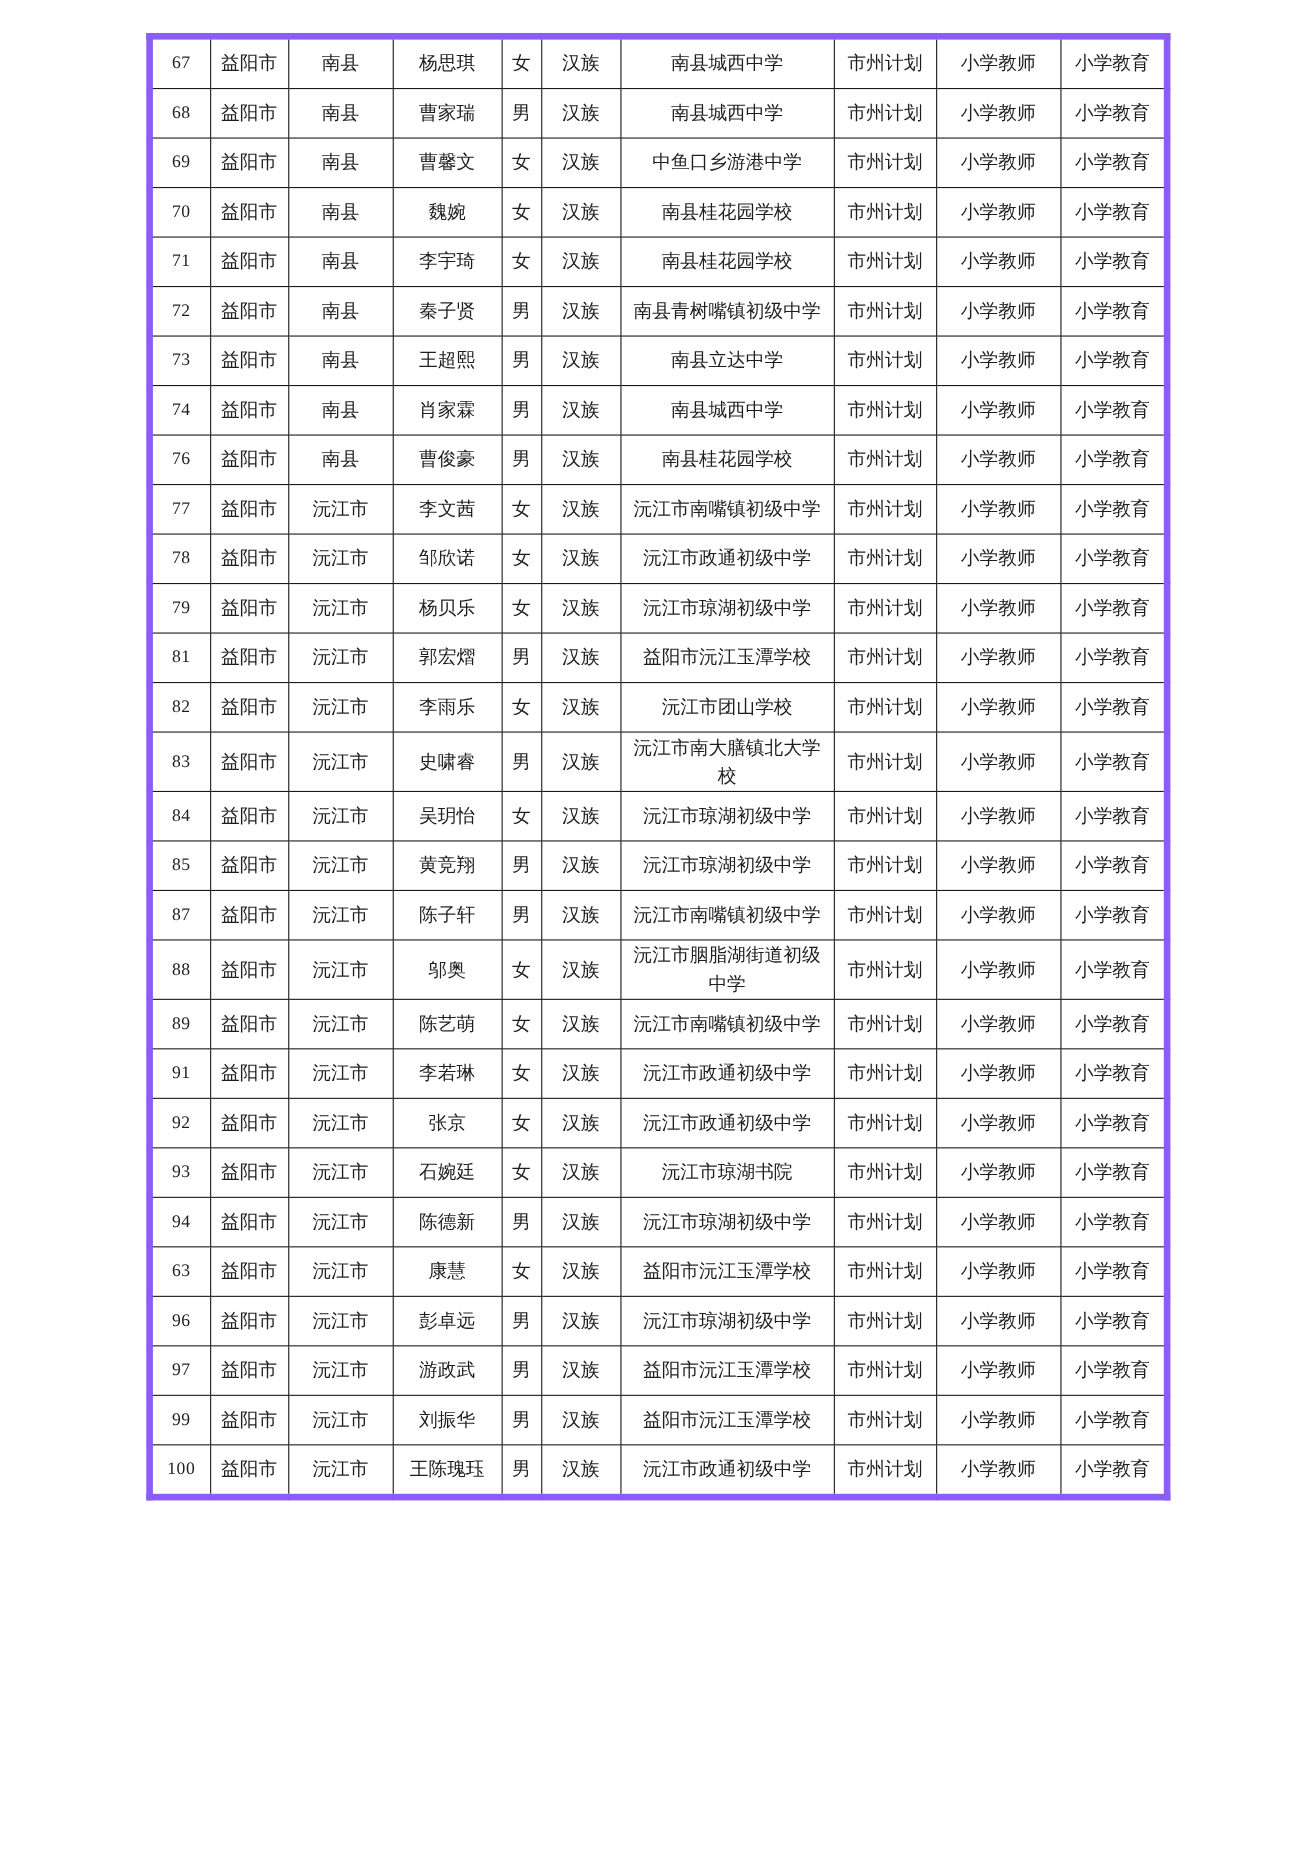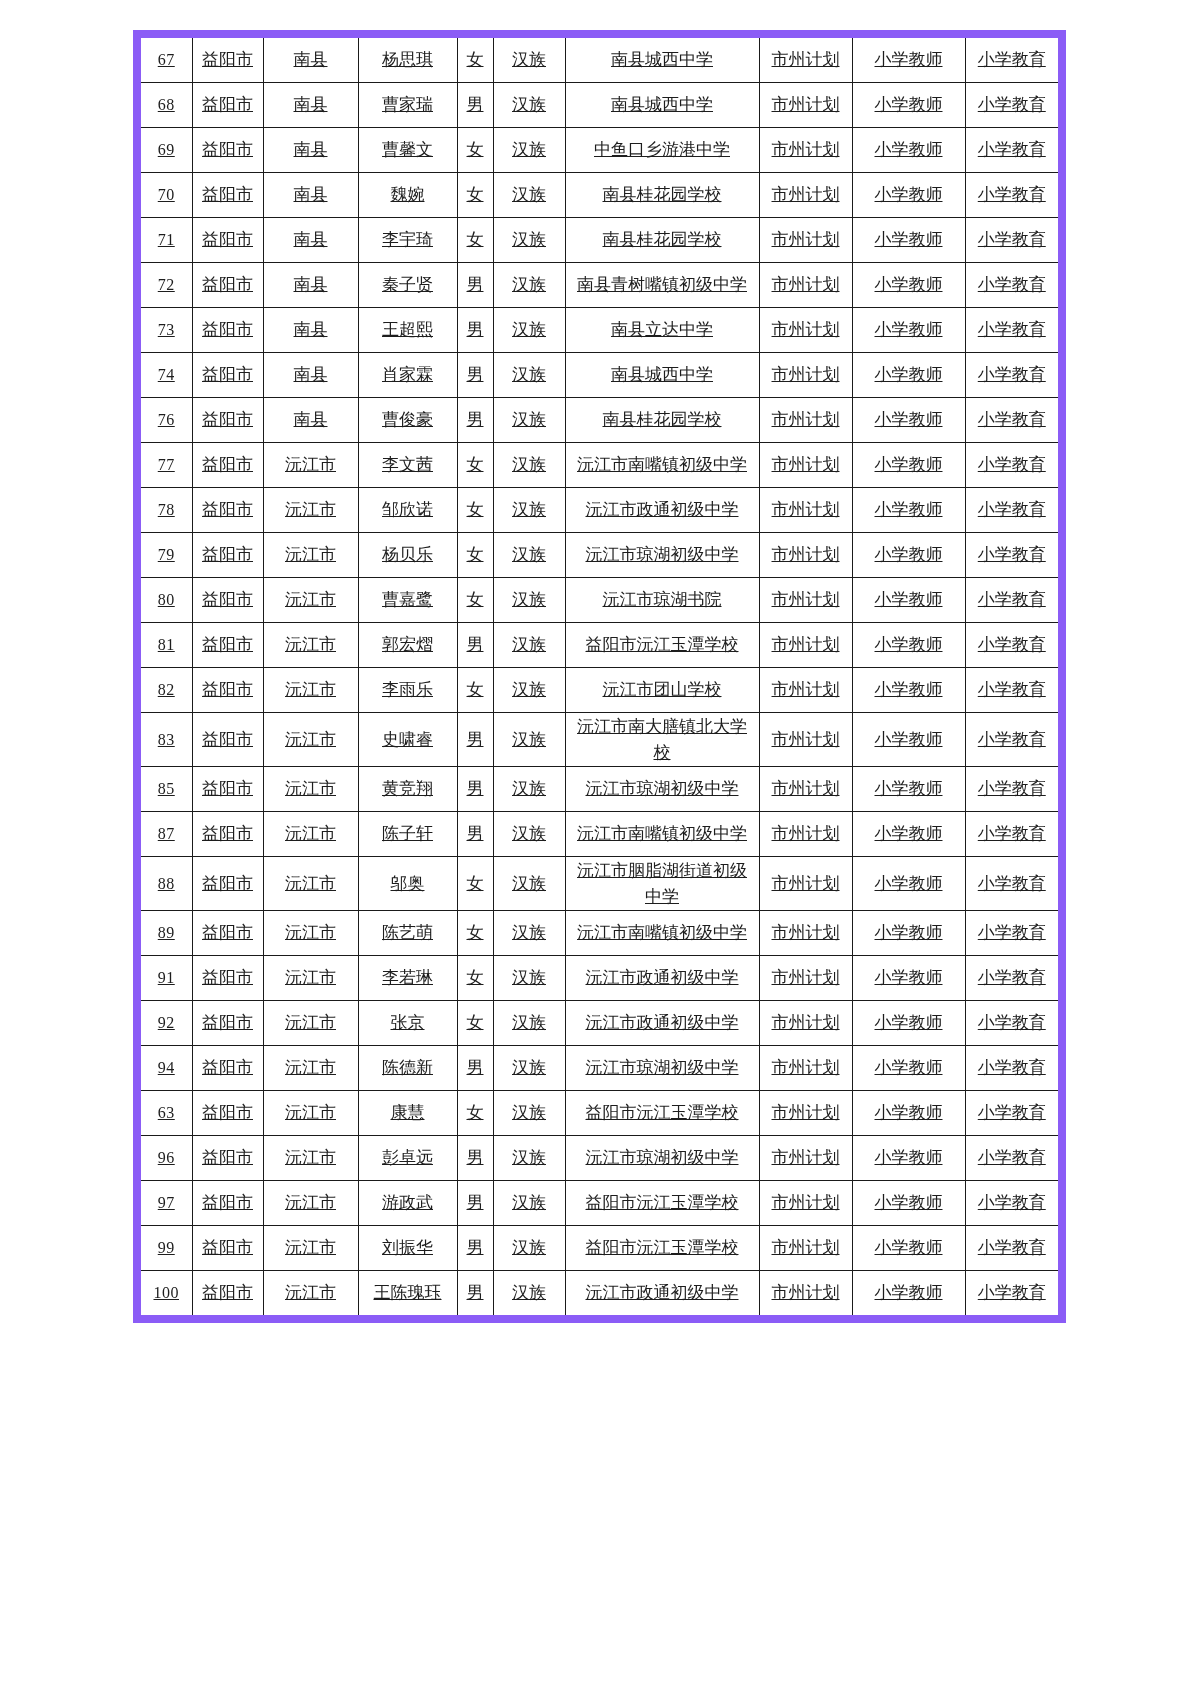--- a/index.html
+++ b/index.html
@@ -16,22 +16,21 @@
     font-family: "Liberation Serif", "DejaVu Serif", serif;
     color: #1d1d1d;
   }
   table.roster {
     position: absolute;
     left: 133px;
     top: 30px;
     width: 925px;
     border-collapse: collapse;
     table-layout: fixed;
-    border: 8px solid #8b5cf6;
-    text-decoration: underline;
+    border: 6px solid #8b5cf6;
   }
   table.roster td {
     border: 1px solid #1a1a1a;
     height: 42px;
     padding: 1px 5px;
     text-align: center;
     vertical-align: middle;
     font-size: 17px;
     line-height: 1.5;
     word-break: break-all;
@@ -198,135 +197,147 @@
     <td>沅江市</td>
     <td>杨贝乐</td>
     <td>女</td>
     <td>汉族</td>
     <td>沅江市琼湖初级中学</td>
     <td>市州计划</td>
     <td>小学教师</td>
     <td>小学教育</td>
   </tr>
         <tr>
-    <td class="num">80</td>
-    <td>益阳市</td>
-    <td>沅江市</td>
-    <td>曹嘉鹭</td>
+    <td class="num">81</td>
+    <td>益阳市</td>
+    <td>沅江市</td>
+    <td>郭宏熠</td>
+    <td>男</td>
+    <td>汉族</td>
+    <td>益阳市沅江玉潭学校</td>
+    <td>市州计划</td>
+    <td>小学教师</td>
+    <td>小学教育</td>
+  </tr>
+        <tr>
+    <td class="num">82</td>
+    <td>益阳市</td>
+    <td>沅江市</td>
+    <td>李雨乐</td>
+    <td>女</td>
+    <td>汉族</td>
+    <td>沅江市团山学校</td>
+    <td>市州计划</td>
+    <td>小学教师</td>
+    <td>小学教育</td>
+  </tr>
+        <tr>
+    <td class="num">83</td>
+    <td>益阳市</td>
+    <td>沅江市</td>
+    <td>史啸睿</td>
+    <td>男</td>
+    <td>汉族</td>
+    <td>沅江市南大膳镇北大学校</td>
+    <td>市州计划</td>
+    <td>小学教师</td>
+    <td>小学教育</td>
+  </tr>
+        <tr>
+    <td class="num">84</td>
+    <td>益阳市</td>
+    <td>沅江市</td>
+    <td>吴玥怡</td>
+    <td>女</td>
+    <td>汉族</td>
+    <td>沅江市琼湖初级中学</td>
+    <td>市州计划</td>
+    <td>小学教师</td>
+    <td>小学教育</td>
+  </tr>
+        <tr>
+    <td class="num">85</td>
+    <td>益阳市</td>
+    <td>沅江市</td>
+    <td>黄竞翔</td>
+    <td>男</td>
+    <td>汉族</td>
+    <td>沅江市琼湖初级中学</td>
+    <td>市州计划</td>
+    <td>小学教师</td>
+    <td>小学教育</td>
+  </tr>
+        <tr>
+    <td class="num">87</td>
+    <td>益阳市</td>
+    <td>沅江市</td>
+    <td>陈子轩</td>
+    <td>男</td>
+    <td>汉族</td>
+    <td>沅江市南嘴镇初级中学</td>
+    <td>市州计划</td>
+    <td>小学教师</td>
+    <td>小学教育</td>
+  </tr>
+        <tr>
+    <td class="num">88</td>
+    <td>益阳市</td>
+    <td>沅江市</td>
+    <td>邬奥</td>
+    <td>女</td>
+    <td>汉族</td>
+    <td>沅江市胭脂湖街道初级中学</td>
+    <td>市州计划</td>
+    <td>小学教师</td>
+    <td>小学教育</td>
+  </tr>
+        <tr>
+    <td class="num">89</td>
+    <td>益阳市</td>
+    <td>沅江市</td>
+    <td>陈艺萌</td>
+    <td>女</td>
+    <td>汉族</td>
+    <td>沅江市南嘴镇初级中学</td>
+    <td>市州计划</td>
+    <td>小学教师</td>
+    <td>小学教育</td>
+  </tr>
+        <tr>
+    <td class="num">91</td>
+    <td>益阳市</td>
+    <td>沅江市</td>
+    <td>李若琳</td>
+    <td>女</td>
+    <td>汉族</td>
+    <td>沅江市政通初级中学</td>
+    <td>市州计划</td>
+    <td>小学教师</td>
+    <td>小学教育</td>
+  </tr>
+        <tr>
+    <td class="num">92</td>
+    <td>益阳市</td>
+    <td>沅江市</td>
+    <td>张京</td>
+    <td>女</td>
+    <td>汉族</td>
+    <td>沅江市政通初级中学</td>
+    <td>市州计划</td>
+    <td>小学教师</td>
+    <td>小学教育</td>
+  </tr>
+        <tr>
+    <td class="num">93</td>
+    <td>益阳市</td>
+    <td>沅江市</td>
+    <td>石婉廷</td>
     <td>女</td>
     <td>汉族</td>
     <td>沅江市琼湖书院</td>
-    <td>市州计划</td>
-    <td>小学教师</td>
-    <td>小学教育</td>
-  </tr>
-        <tr>
-    <td class="num">81</td>
-    <td>益阳市</td>
-    <td>沅江市</td>
-    <td>郭宏熠</td>
-    <td>男</td>
-    <td>汉族</td>
-    <td>益阳市沅江玉潭学校</td>
-    <td>市州计划</td>
-    <td>小学教师</td>
-    <td>小学教育</td>
-  </tr>
-        <tr>
-    <td class="num">82</td>
-    <td>益阳市</td>
-    <td>沅江市</td>
-    <td>李雨乐</td>
-    <td>女</td>
-    <td>汉族</td>
-    <td>沅江市团山学校</td>
-    <td>市州计划</td>
-    <td>小学教师</td>
-    <td>小学教育</td>
-  </tr>
-        <tr>
-    <td class="num">83</td>
-    <td>益阳市</td>
-    <td>沅江市</td>
-    <td>史啸睿</td>
-    <td>男</td>
-    <td>汉族</td>
-    <td>沅江市南大膳镇北大学校</td>
-    <td>市州计划</td>
-    <td>小学教师</td>
-    <td>小学教育</td>
-  </tr>
-        <tr>
-    <td class="num">85</td>
-    <td>益阳市</td>
-    <td>沅江市</td>
-    <td>黄竞翔</td>
-    <td>男</td>
-    <td>汉族</td>
-    <td>沅江市琼湖初级中学</td>
-    <td>市州计划</td>
-    <td>小学教师</td>
-    <td>小学教育</td>
-  </tr>
-        <tr>
-    <td class="num">87</td>
-    <td>益阳市</td>
-    <td>沅江市</td>
-    <td>陈子轩</td>
-    <td>男</td>
-    <td>汉族</td>
-    <td>沅江市南嘴镇初级中学</td>
-    <td>市州计划</td>
-    <td>小学教师</td>
-    <td>小学教育</td>
-  </tr>
-        <tr>
-    <td class="num">88</td>
-    <td>益阳市</td>
-    <td>沅江市</td>
-    <td>邬奥</td>
-    <td>女</td>
-    <td>汉族</td>
-    <td>沅江市胭脂湖街道初级中学</td>
-    <td>市州计划</td>
-    <td>小学教师</td>
-    <td>小学教育</td>
-  </tr>
-        <tr>
-    <td class="num">89</td>
-    <td>益阳市</td>
-    <td>沅江市</td>
-    <td>陈艺萌</td>
-    <td>女</td>
-    <td>汉族</td>
-    <td>沅江市南嘴镇初级中学</td>
-    <td>市州计划</td>
-    <td>小学教师</td>
-    <td>小学教育</td>
-  </tr>
-        <tr>
-    <td class="num">91</td>
-    <td>益阳市</td>
-    <td>沅江市</td>
-    <td>李若琳</td>
-    <td>女</td>
-    <td>汉族</td>
-    <td>沅江市政通初级中学</td>
-    <td>市州计划</td>
-    <td>小学教师</td>
-    <td>小学教育</td>
-  </tr>
-        <tr>
-    <td class="num">92</td>
-    <td>益阳市</td>
-    <td>沅江市</td>
-    <td>张京</td>
-    <td>女</td>
-    <td>汉族</td>
-    <td>沅江市政通初级中学</td>
     <td>市州计划</td>
     <td>小学教师</td>
     <td>小学教育</td>
   </tr>
         <tr>
     <td class="num">94</td>
     <td>益阳市</td>
     <td>沅江市</td>
     <td>陈德新</td>
     <td>男</td>

